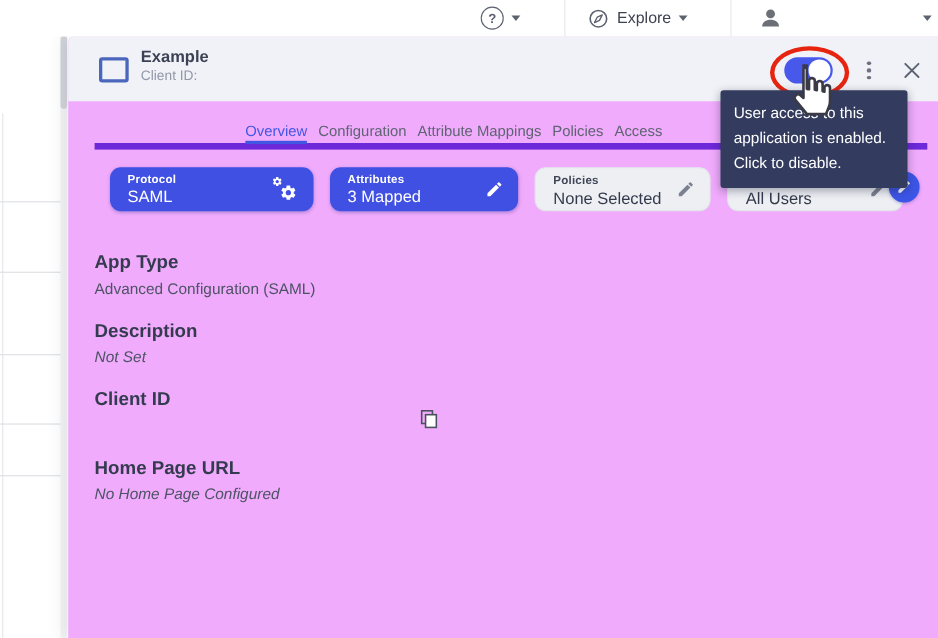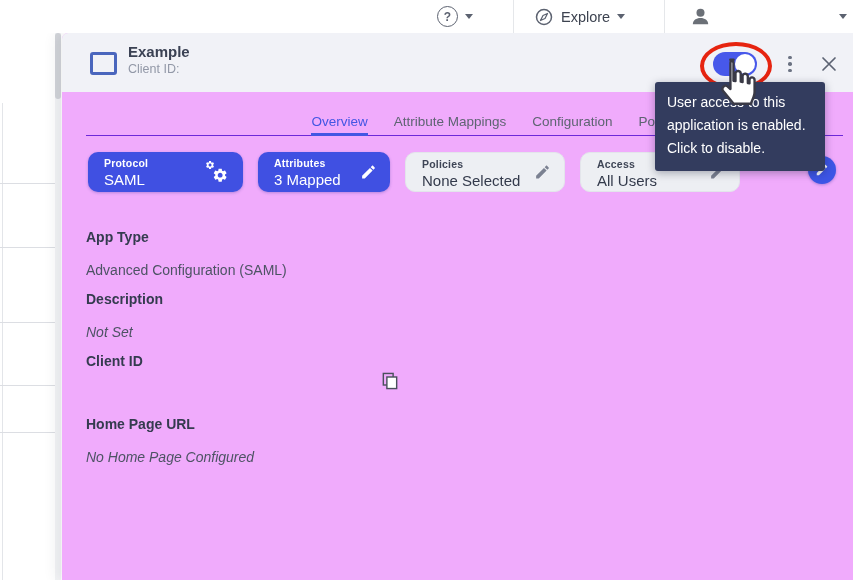--- a/index.html
+++ b/index.html
@@ -40,40 +40,40 @@
   .kebab{position:absolute;left:719px;top:19px;width:18px;height:24px;display:flex;flex-direction:column;
     align-items:center;justify-content:center;gap:3px;cursor:pointer;}
   .kebab span{width:3.5px;height:3.5px;border-radius:50%;background:#6b7282;}
   .close-btn{position:absolute;left:755px;top:19px;width:24px;height:24px;display:flex;align-items:center;
     justify-content:center;cursor:pointer;}
   
   .tooltip{position:absolute;left:593px;top:49px;width:146px;background:#333c5e;border-radius:3px;
     padding:9px 12px 11px 12px;color:#fff;font-size:14px;line-height:23px;z-index:50;
     box-shadow:0 2px 8px rgba(20,25,50,.35);}
   
-  .tabs-row{position:absolute;left:24px;top:75px;width:757px;height:28px;border-bottom:1px solid #6d28d9;
-    display:flex;gap:26px;padding-left:137px;box-sizing:border-box;justify-content:center;}
+  .tabs-row{position:absolute;left:24px;top:75px;width:757px;height:28px;border-bottom:6px solid #6d28d9;
+    display:flex;gap:10px;padding-left:137px;box-sizing:border-box;}
   .tab{position:relative;display:flex;align-items:center;font-size:13.5px;color:#5e6472;cursor:pointer;white-space:nowrap;}
   .tab.active{color:#4356e3;}
   .tab.active::after{content:"";position:absolute;left:0;right:0;bottom:-1px;height:3px;background:#4356e3;}
   
   .cards-row{position:absolute;left:26px;top:119px;display:flex;gap:15px;}
   .card{position:relative;height:40px;border-radius:10px;box-sizing:border-box;padding:5px 14px 0 16px;cursor:pointer;}
   .card.primary{background:#4050e2;color:#fff;box-shadow:0 1px 3px rgba(40,50,150,.3);}
   .card.neutral{background:#edeff3;border:1px solid #e3e5eb;color:#333a4b;}
   .card-label{font-size:10.5px;font-weight:600;letter-spacing:.2px;}
   .card.neutral .card-label{color:#3e4556;}
   .card-value{font-size:15px;font-weight:normal;margin-top:2px;}
   .card-icon{position:absolute;right:13px;top:50%;transform:translateY(-50%);display:flex;align-items:center;}
   .edit-circle{position:absolute;left:746px;top:123px;width:28px;height:28px;border-radius:50%;background:#3d55e6;
     display:flex;align-items:center;justify-content:center;cursor:pointer;box-shadow:0 1px 3px rgba(40,50,150,.35);}
   
   .field{position:absolute;left:24px;width:420px;}
-  .field-label{font-size:14px;font-weight:bold;color:#343b4f;}
-  .field-value{font-size:14px;color:#4d5364;margin-top:17px;}
+  .field-label{font-size:17px;font-weight:bold;color:#343b4f;}
+  .field-value{font-size:14px;color:#4d5364;margin-top:5px;}
   .field-value.italic{font-style:italic;}
   .copy-btn{position:absolute;left:296px;top:19px;cursor:pointer;}
   .f0{top:196px;} .f1{top:258px;} .f2{top:320px;} .f3{top:383px;} .f4{top:445px;}
 </style>
 </head>
 <body>
 
 <div id="viewport">
 
   <div class="topbar">
@@ -133,40 +133,40 @@
 
     <div class="annotation-ellipse"></div>
     <svg class="cursor-hand" width="44" height="54" viewBox="0 0 26 32">
       <path d="M9.6 1.6c1.1 0 1.9.9 1.9 1.9v10.6l1.2.2v-4.5c0-.9.8-1.6 1.7-1.5.8.1 1.4.8 1.4 1.6v4.7l1.1.2v-3.4c0-.9.8-1.6 1.7-1.5.8.1 1.4.8 1.4 1.6v3.9l1 .2v-2c0-.9.7-1.6 1.6-1.5.8.1 1.4.8 1.4 1.6v7c0 1-.2 2-.6 3l-1.6 4H11.6l-6.2-7.5c-.7-.8-.6-2 .2-2.7.7-.6 1.8-.6 2.5 0l1.6 1.5V3.5c0-1 .8-1.9 1.9-1.9z" fill="#ffffff" stroke="#3a3a46" stroke-width="1.4" stroke-linejoin="round"></path>
     </svg>
 
     <div class="tooltip">User access to this application is enabled. Click to disable.</div>
 
     <div class="tabs-row">
       <div class="tab active">Overview</div>
+      <div class="tab">Configuration</div>
       <div class="tab">Attribute Mappings</div>
-      <div class="tab">Configuration</div>
       <div class="tab">Policies</div>
       <div class="tab">Access</div>
     </div>
 
     <div class="cards-row">
-      <div class="card primary" style="width:155px;">
+      <div class="card primary" style="width:185px;margin-left:12px;">
         <div class="card-label">Protocol</div>
         <div class="card-value">SAML</div>
         <div class="card-icon">
           <svg width="26" height="24" viewBox="0 0 26 24">
             <g fill="#ffffff">
               <path transform="translate(1,0) scale(0.42)" d="M19.14 12.94c.04-.3.06-.61.06-.94s-.02-.64-.07-.94l2.03-1.58c.18-.14.23-.41.12-.61l-1.92-3.32c-.12-.22-.37-.29-.59-.22l-2.39.96c-.5-.38-1.03-.7-1.62-.94l-.36-2.54c-.04-.24-.24-.41-.48-.41h-3.84c-.24 0-.43.17-.47.41l-.36 2.54c-.59.24-1.13.57-1.62.94l-2.39-.96c-.22-.08-.47 0-.59.22L2.74 8.87c-.12.21-.08.47.12.61l2.03 1.58c-.05.3-.09.63-.09.94s.02.64.07.94l-2.03 1.58c-.18.14-.23.41-.12.61l1.92 3.32c.12.22.37.29.59.22l2.39-.96c.5.38 1.03.7 1.62.94l.36 2.54c.05.24.24.41.48.41h3.84c.24 0 .44-.17.47-.41l.36-2.54c.59-.24 1.13-.56 1.62-.94l2.39.96c.22.08.47 0 .59-.22l1.92-3.32c.12-.22.07-.47-.12-.61l-2.01-1.58zM12 15.6c-1.98 0-3.6-1.62-3.6-3.6s1.62-3.6 3.6-3.6 3.6 1.62 3.6 3.6-1.62 3.6-3.6 3.6z"></path>
               <path transform="translate(8,7) scale(0.68)" d="M19.14 12.94c.04-.3.06-.61.06-.94s-.02-.64-.07-.94l2.03-1.58c.18-.14.23-.41.12-.61l-1.92-3.32c-.12-.22-.37-.29-.59-.22l-2.39.96c-.5-.38-1.03-.7-1.62-.94l-.36-2.54c-.04-.24-.24-.41-.48-.41h-3.84c-.24 0-.43.17-.47.41l-.36 2.54c-.59.24-1.13.57-1.62.94l-2.39-.96c-.22-.08-.47 0-.59.22L2.74 8.87c-.12.21-.08.47.12.61l2.03 1.58c-.05.3-.09.63-.09.94s.02.64.07.94l-2.03 1.58c-.18.14-.23.41-.12.61l1.92 3.32c.12.22.37.29.59.22l2.39-.96c.5.38 1.03.7 1.62.94l.36 2.54c.05.24.24.41.48.41h3.84c.24 0 .44-.17.47-.41l.36-2.54c.59-.24 1.13-.56 1.62-.94l2.39.96c.22.08.47 0 .59-.22l1.92-3.32c.12-.22.07-.47-.12-.61l-2.01-1.58zM12 15.6c-1.98 0-3.6-1.62-3.6-3.6s1.62-3.6 3.6-3.6 3.6 1.62 3.6 3.6-1.62 3.6-3.6 3.6z"></path>
             </g>
           </svg>
         </div>
       </div>
-      <div class="card primary" style="width:132px;">
+      <div class="card primary" style="width:171px;">
         <div class="card-label">Attributes</div>
         <div class="card-value">3 Mapped</div>
         <div class="card-icon">
           <svg width="17" height="17" viewBox="0 0 24 24">
               <path fill="#ffffff" d="M3 17.25V21h3.75L17.81 9.94l-3.75-3.75L3 17.25zM20.71 7.04c.39-.39.39-1.02 0-1.41l-2.34-2.34c-.39-.39-1.02-.39-1.41 0l-1.83 1.83 3.75 3.75 1.83-1.83z"></path>
             </svg>
         </div>
       </div>
       <div class="card neutral" style="width:160px;">
         <div class="card-label">Policies</div>

